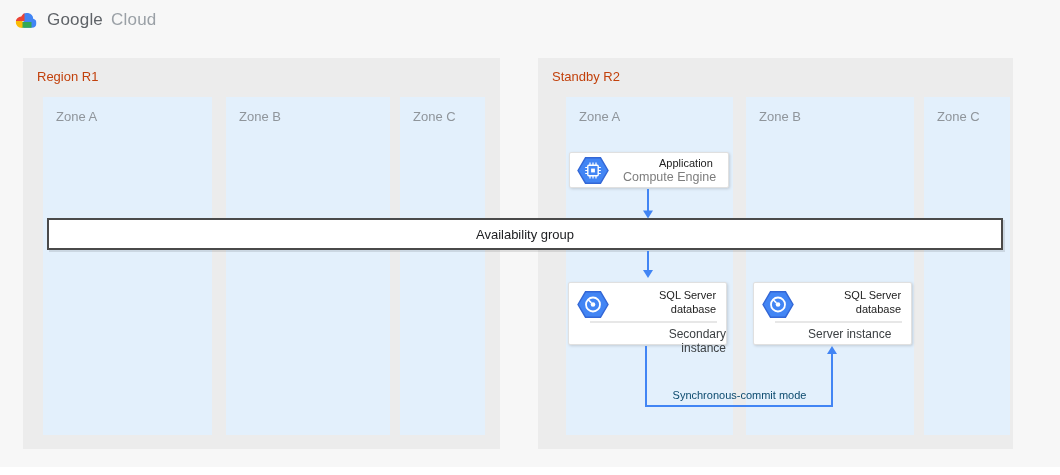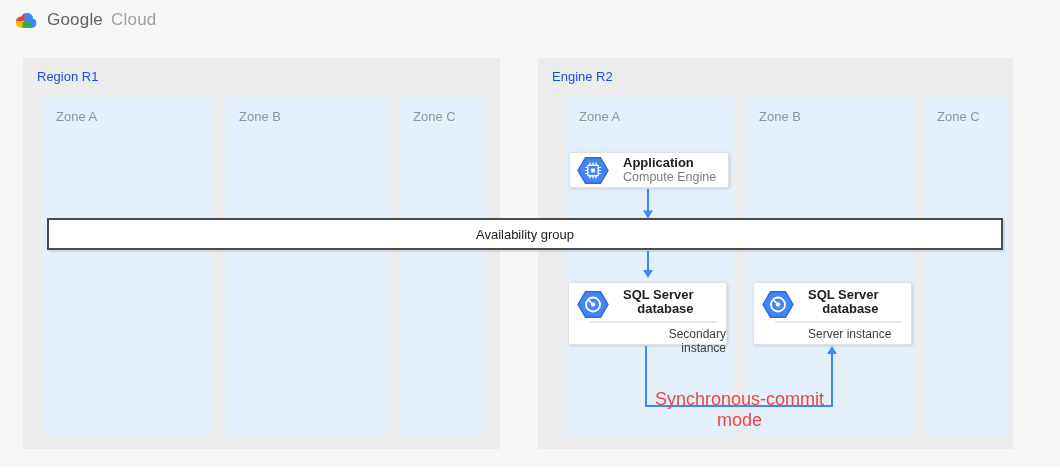--- a/index.html
+++ b/index.html
@@ -14,53 +14,53 @@
 
   
   .header{position:absolute;left:14px;top:9px;height:22px;display:flex;align-items:center;gap:8px;}
   .logo-brand{font-size:17px;color:#5f6368;letter-spacing:.2px;}
   .logo-product{font-size:17px;color:#9aa0a6;letter-spacing:.2px;text-align:center;}
 
   
   .region{position:absolute;background:#ececec;}
   .region-r1{left:23px;top:58px;width:477px;height:391px;}
   .region-r2{left:538px;top:58px;width:475px;height:391px;}
-  .region-label{position:absolute;left:14px;top:11px;font-size:13px;color:#1d4ed8;}
+  .region-label{position:absolute;left:14px;top:11px;font-size:13px;color:#c2410c;}
   .zone{position:absolute;top:39px;height:338px;background:#e3f0fc;}
   .zone-label{padding:12px 10px 0 13px;font-size:13px;color:#8f959b;}
   .r1-za{left:20px;width:169px;}  .r1-zb{left:203px;width:164px;}  .r1-zc{left:377px;width:85px;}
   .r2-za{left:28px;width:167px;}  .r2-zb{left:208px;width:168px;}  .r2-zc{left:386px;width:86px;}
 
   
   .card{position:absolute;background:#ffffff;border:1px solid #e0e0e0;border-radius:2px;
         box-shadow:1px 1px 3px rgba(0,0,0,.15);box-sizing:border-box;z-index:3;}
   .app-card{left:569px;top:152px;width:160px;height:36px;display:flex;align-items:center;}
   .app-card .hex-icon{margin-left:6px;flex:0 0 auto;}
   .app-text{margin-left:13px;}
-  .card-title{font-size:13px;line-height:14px;font-weight:700;color:#212121;}
+  .card-title{font-size:11px;line-height:14px;font-weight:400;color:#212121;margin-left:36px;}
   .card-sub{font-size:12.5px;line-height:13px;color:#7d7d7d;margin-top:1px;}
 
   .sql-card{width:159px;height:63px;top:282px;text-align:right;}
   .sql-1{left:568px;}  .sql-2{left:753px;}
   .sql-card .hex-icon{position:absolute;left:7px;top:6px;}
   .sql-title{position:absolute;left:54px;top:5px;}
   .sql-divider{position:absolute;left:21px;right:9px;top:38px;height:2px;background:#e7e7e7;}
   .sql-instance{position:absolute;left:54px;top:44px;font-size:12px;font-weight:500;color:#3c4043;}
 
   
   .availability-bar{position:absolute;left:47px;top:218px;width:956px;height:32px;
         background:#ffffff;border:2px solid #4a4a4a;box-sizing:border-box;z-index:2;
         box-shadow:2px 2px 0 rgba(0,0,0,.10);
         display:flex;align-items:center;justify-content:center;text-align:center;}
   .availability-bar span{font-size:13px;color:#202124;}
 
   
   .connectors{position:absolute;left:0;top:0;z-index:4;pointer-events:none;}
   .sync-label{position:absolute;left:646px;top:389px;width:187px;text-align:center;
-        font-size:18px;color:#ef4444;z-index:4;}
+        font-size:11px;color:#0c4a6e;z-index:4;}
 </style>
 </head>
 <body>
 
 <div class="canvas">
   <div class="bg-area"></div>
 
   <div class="header">
     <span style="display:inline-flex;">
       <svg width="25" height="19" viewBox="0 0 24 19">
@@ -88,21 +88,21 @@
     </div>
     <div class="zone r1-zb">
       <div class="zone-label">Zone B</div>
     </div>
     <div class="zone r1-zc">
       <div class="zone-label">Zone C</div>
     </div>
   </div>
 
   <div class="region region-r2">
-    <div class="region-label">Engine R2</div>
+    <div class="region-label">Standby R2</div>
     <div class="zone r2-za">
       <div class="zone-label">Zone A</div>
     </div>
     <div class="zone r2-zb">
       <div class="zone-label">Zone B</div>
     </div>
     <div class="zone r2-zc">
       <div class="zone-label">Zone C</div>
     </div>
   </div>

